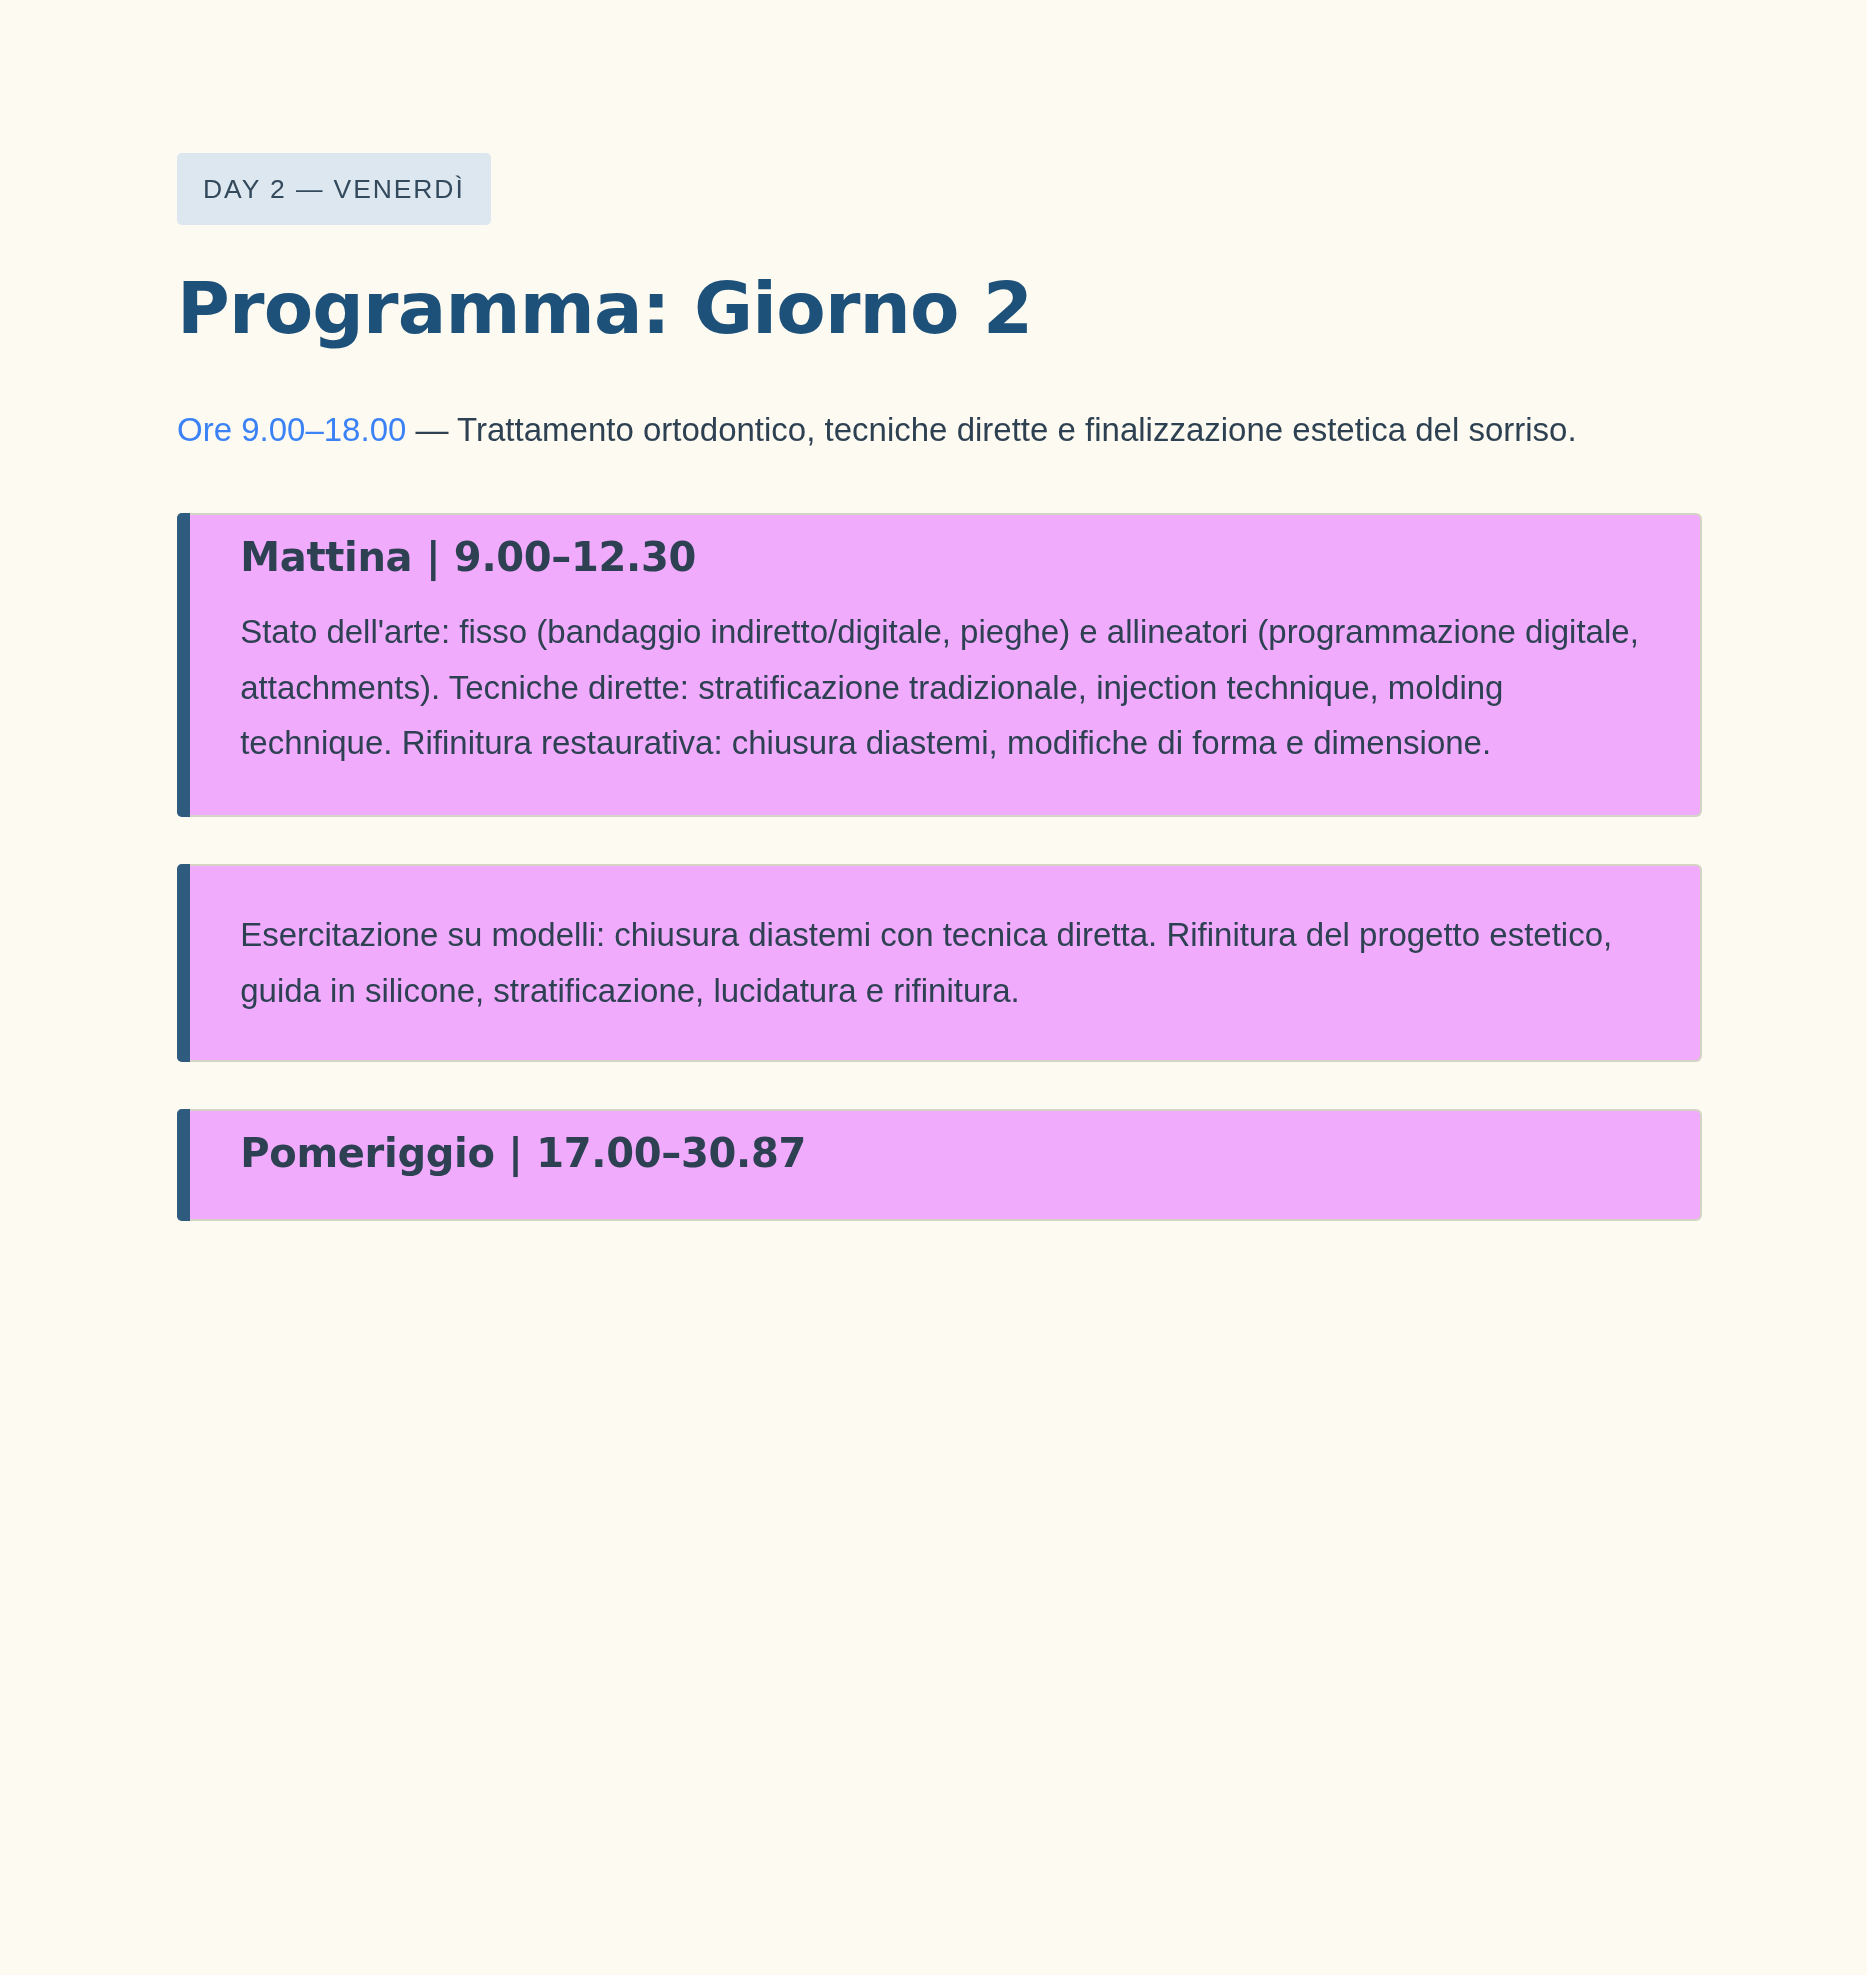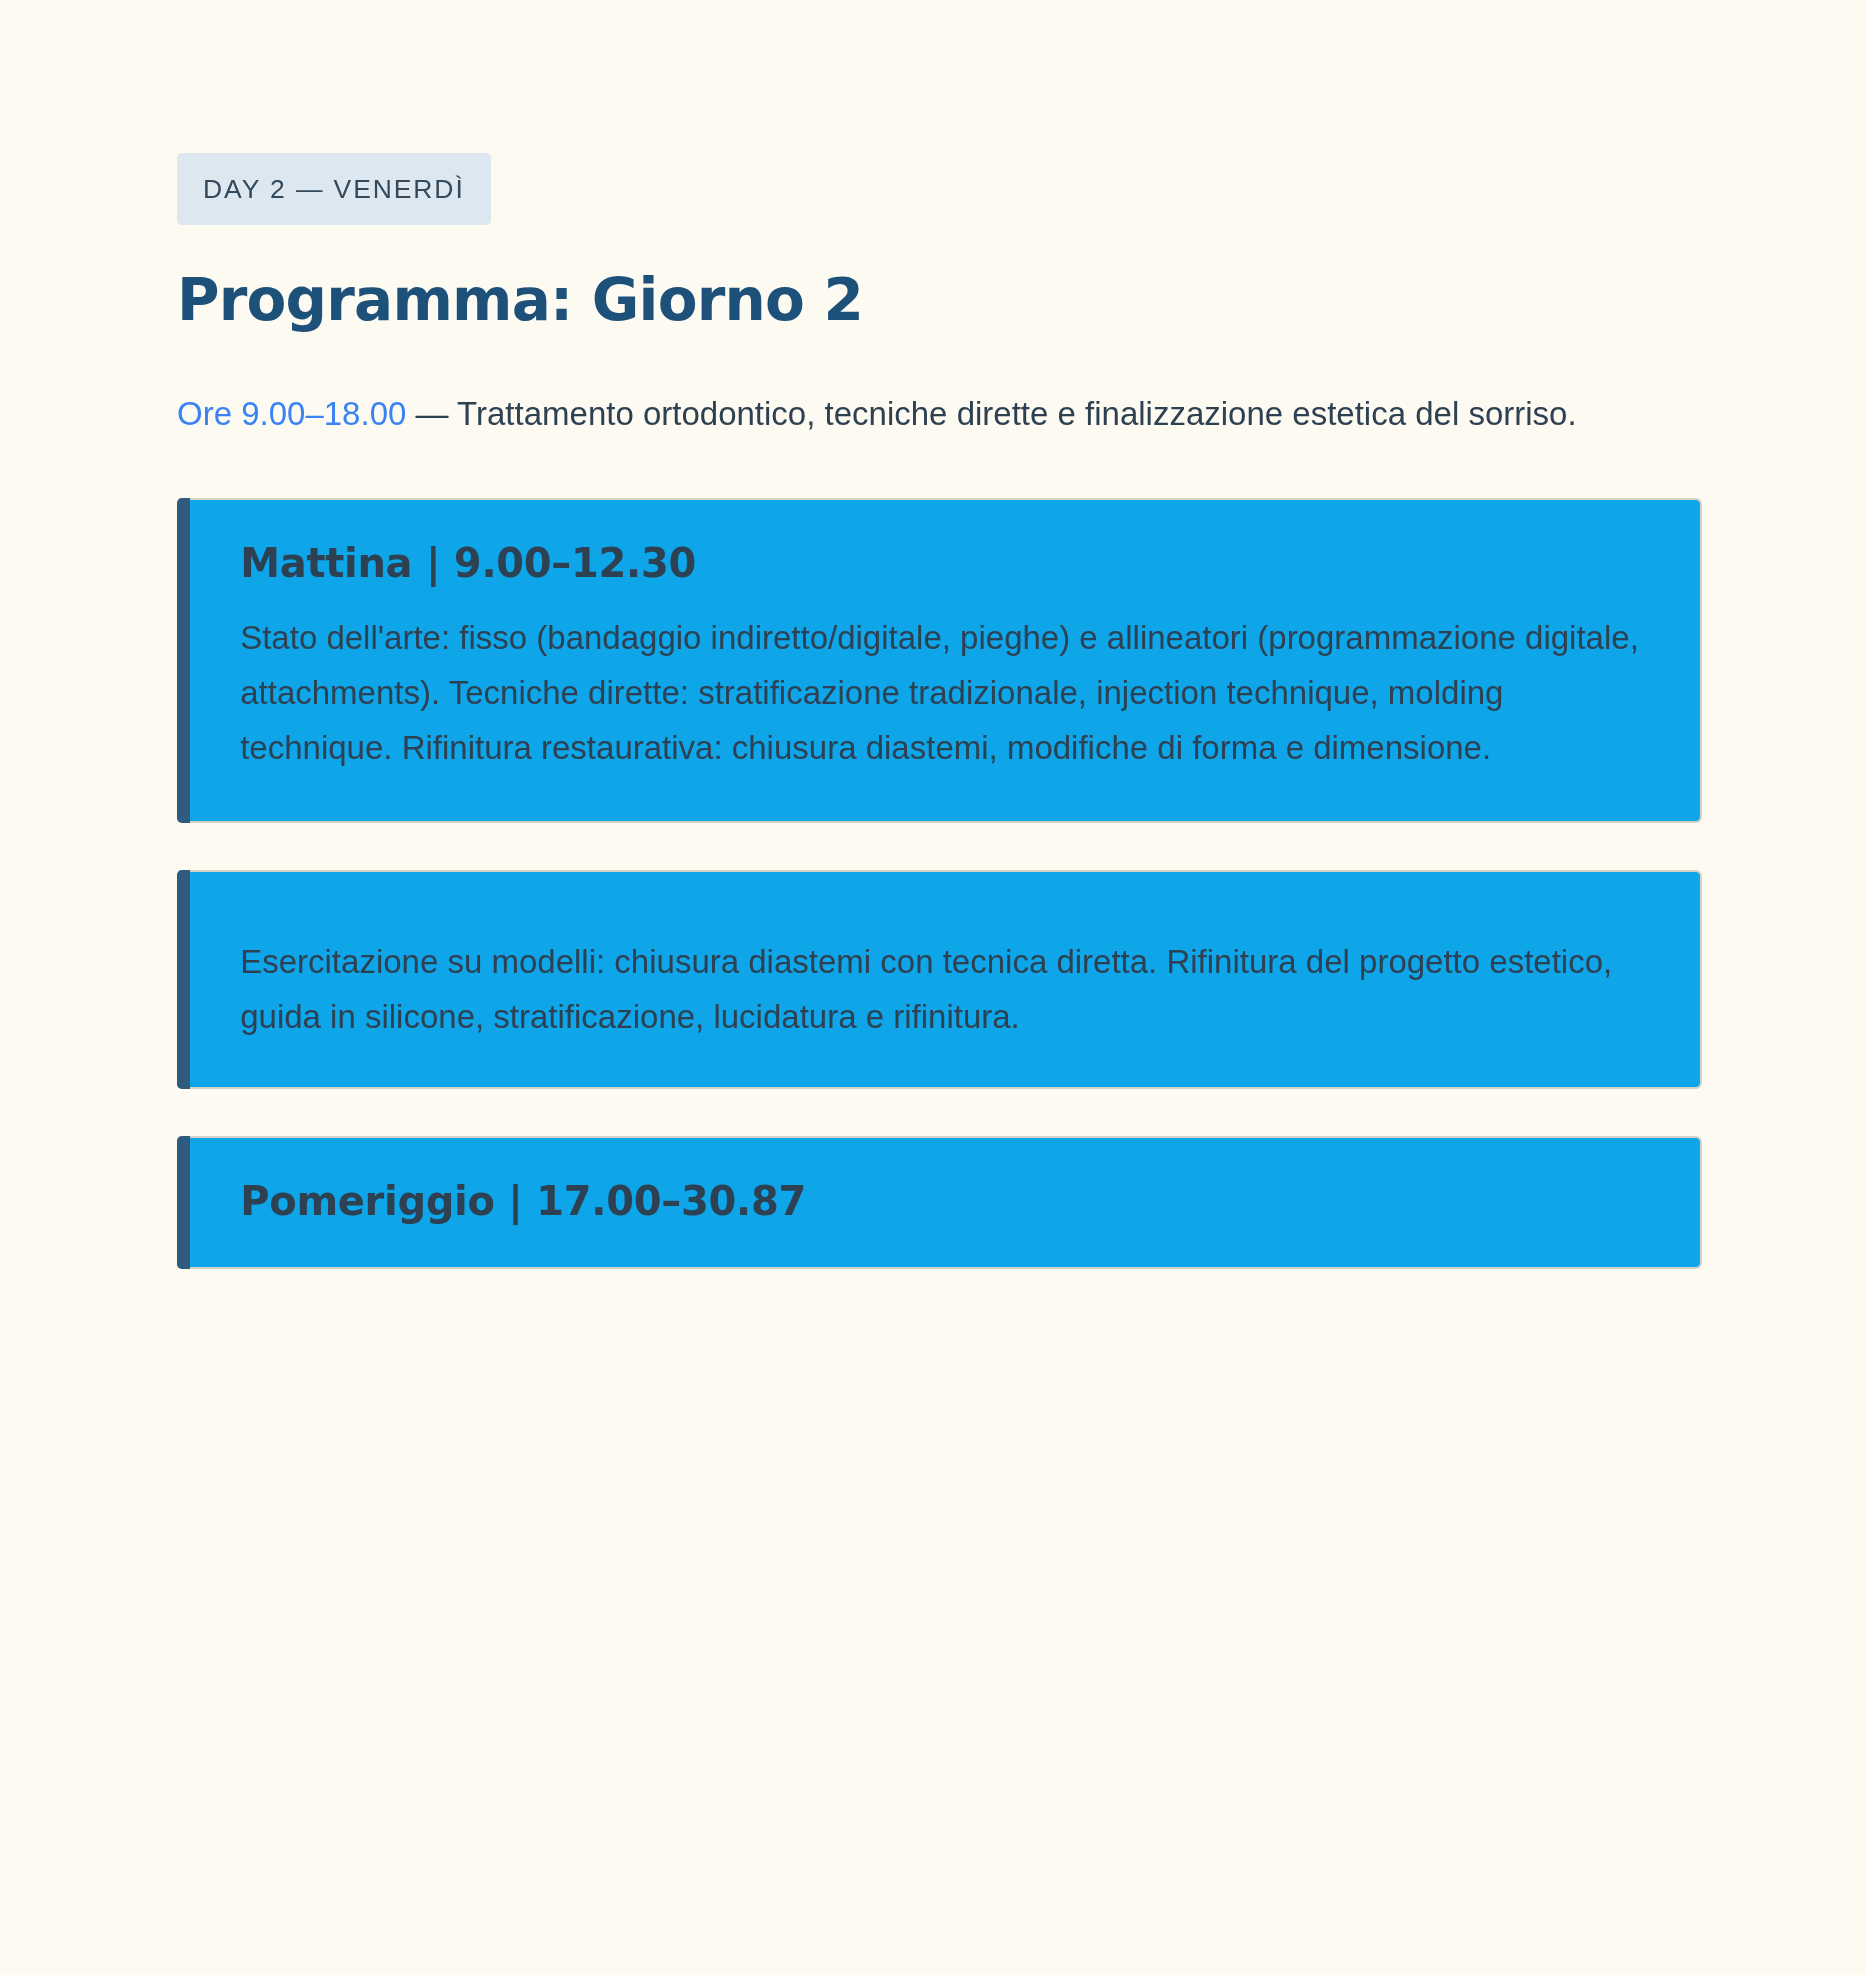--- a/index.html
+++ b/index.html
@@ -40,21 +40,21 @@
     letter-spacing: 1.9px;
     line-height: 1;
     padding: 22.6px 26px 23px 26px;
     border-radius: 4.7px;
   }
 
   
   .page-title {
     margin: 43px 0 0 0;
     font-family: "DejaVu Sans", sans-serif;
-    font-size: 58px;
+    font-size: 72px;
     font-weight: 700;
     letter-spacing: -0.8px;
     line-height: 1.12;
     color: #1d5179;
   }
 
   
   .intro {
     margin: 54px 0 0 0;
     width: 1424px;
@@ -88,22 +88,22 @@
     flex: 0 0 13.2px;
     background: #2e5b7e;
     border-radius: 4.7px 0 0 4.7px;
   }
   .card-body {
     flex: 1 1 auto;
     box-sizing: border-box;
     border: 2.3px solid #d5d2c6;
     border-left: none;
     border-radius: 0 6.2px 6.2px 0;
-    background: #0ea5e9;
-    padding: 39px 50px 42px 50px;
+    background: #f0abfc;
+    padding: 18px 50px 42px 50px;
   }
 
   .card-heading {
     margin: 0;
     font-family: "DejaVu Sans", sans-serif;
     font-size: 40px;
     font-weight: 700;
     letter-spacing: -0.3px;
     line-height: 1.2;
     color: #2d4152;

